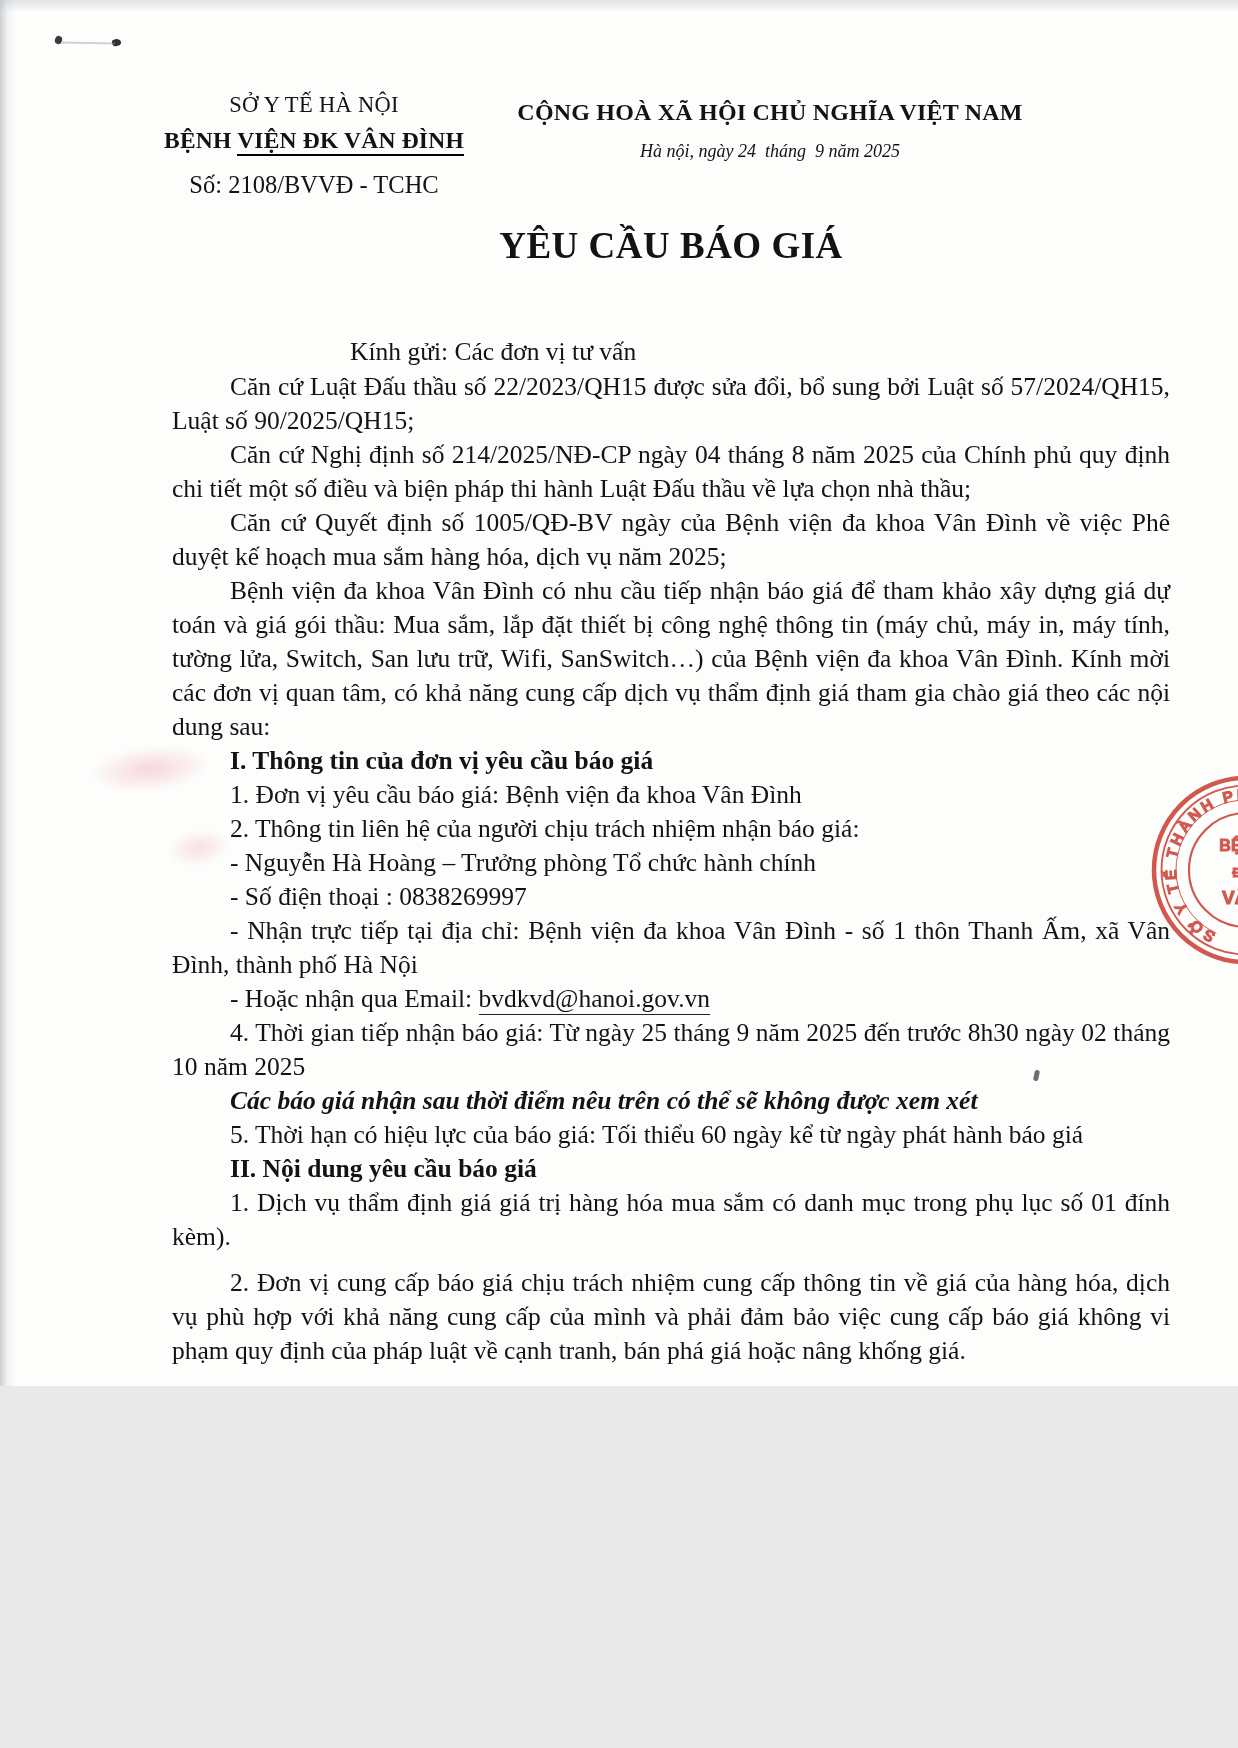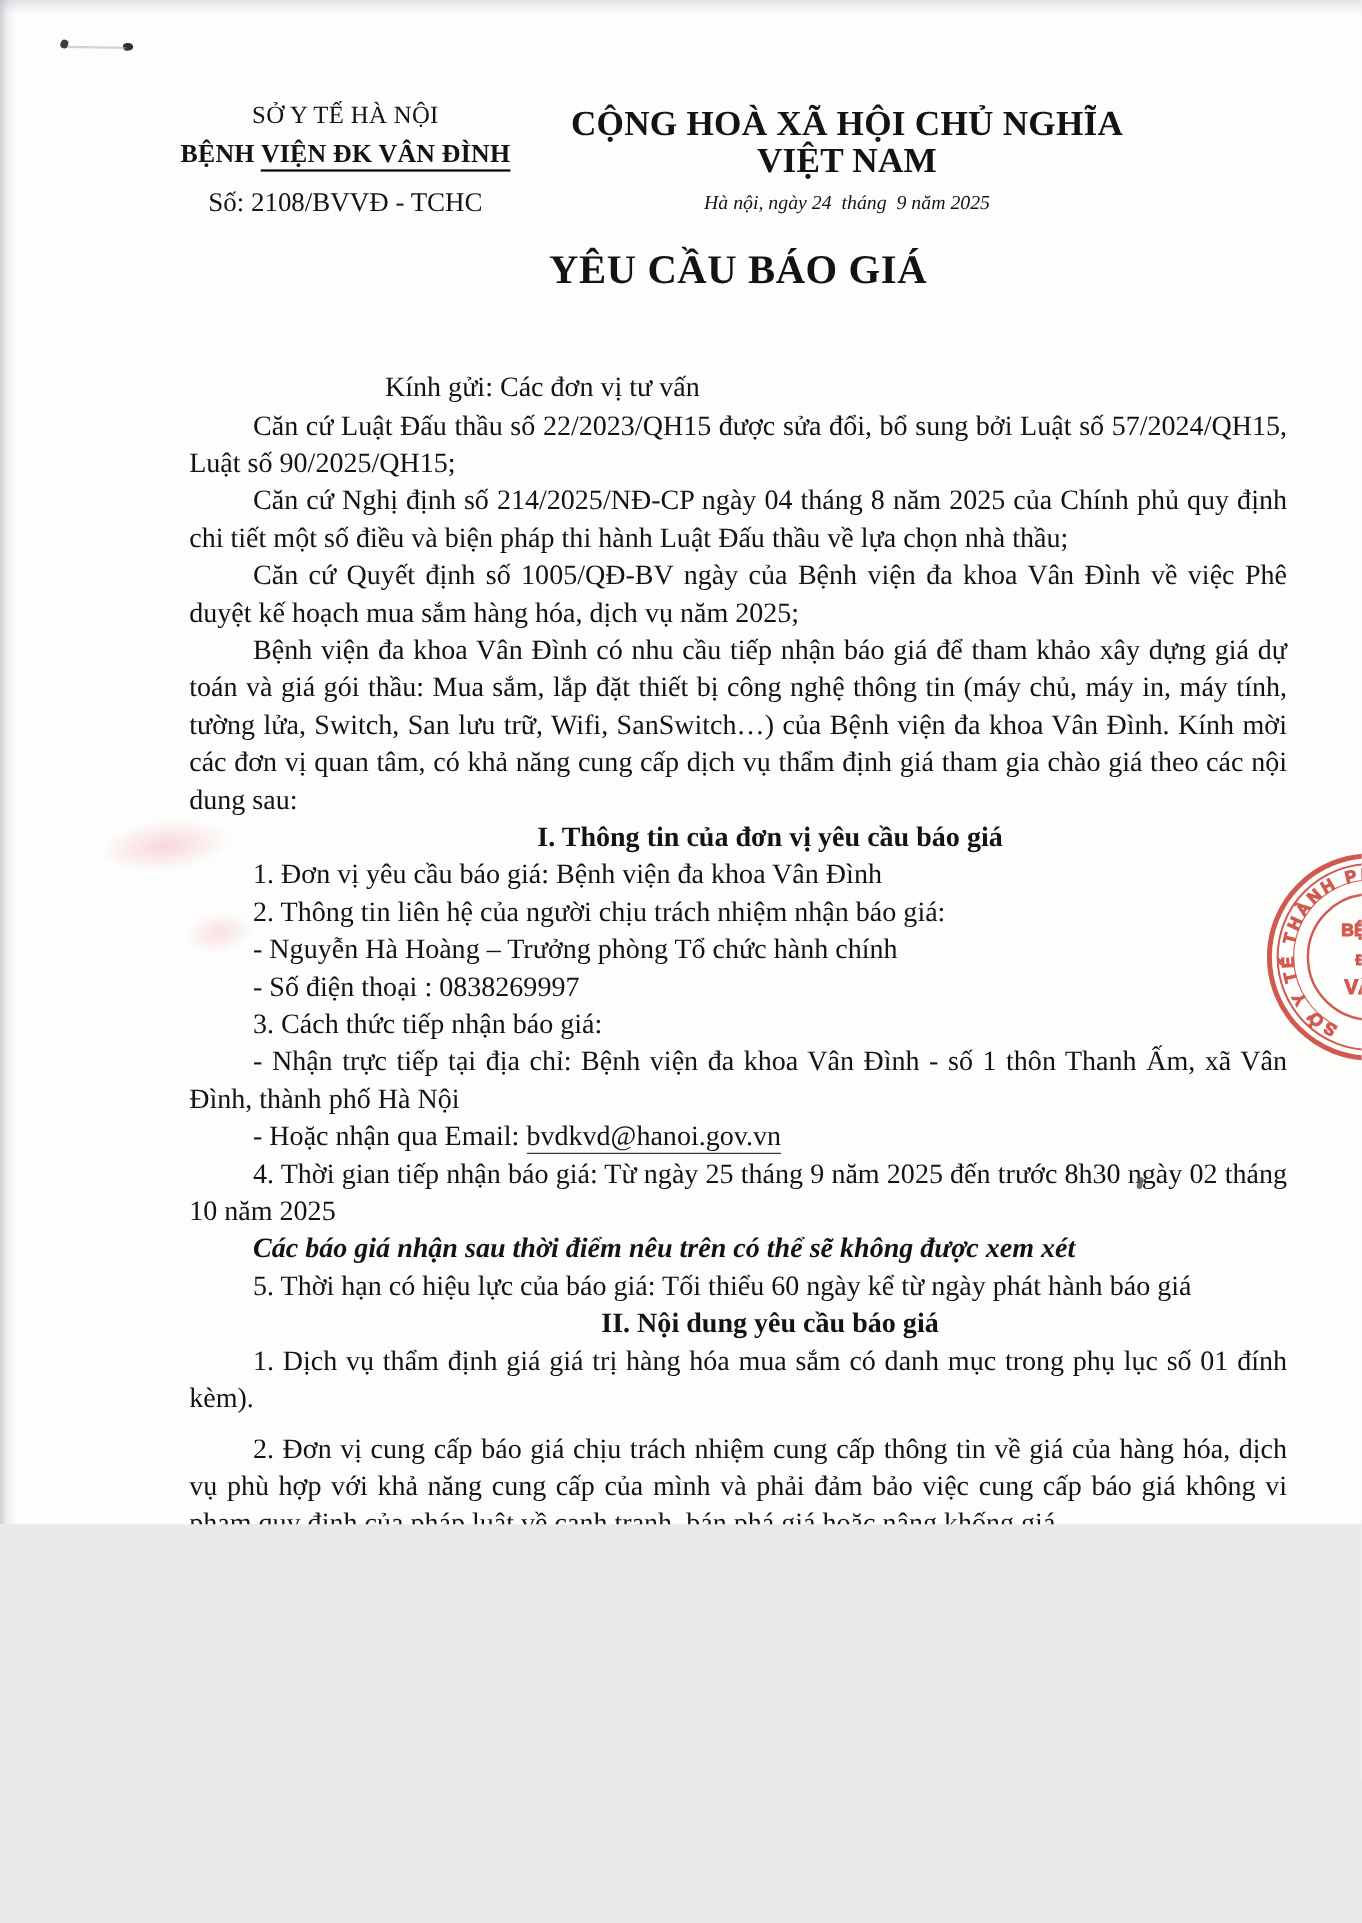--- a/index.html
+++ b/index.html
@@ -21,32 +21,32 @@
     pointer-events:none;}
 
   
   .header-left{position:absolute;left:140px;top:88px;width:348px;text-align:center;}
   .hl-dept{font-size:22.5px;line-height:34px;letter-spacing:.3px;}
   .hl-org{font-size:23.5px;line-height:36px;font-weight:bold;letter-spacing:.2px;}
   .hl-org .u{border-bottom:2px solid #000;padding-bottom:1px;}
   .hl-num{font-size:24.5px;line-height:34px;margin-top:10px;}
 
   .header-right{position:absolute;left:498px;top:96px;width:544px;text-align:center;}
-  .hr-nation{font-size:32px;line-height:33px;font-weight:bold;letter-spacing:.2px;}
+  .hr-nation{font-size:24px;line-height:33px;font-weight:bold;letter-spacing:.2px;}
   .hr-motto{font-size:25px;line-height:37px;font-weight:bold;}
   .hr-motto .u{border-bottom:2px solid #000;padding-bottom:1px;}
   .hr-date{font-size:18px;line-height:34px;margin-top:5px;font-style:italic;}
 
   
   .content{position:absolute;left:0;top:0;right:0;padding:0 68px 0 172px;}
   .title{margin-top:226px;text-align:center;font-weight:bold;font-size:37px;line-height:40px;letter-spacing:.5px;}
   .greeting{margin-top:68px;padding-left:178px;font-size:25.5px;line-height:36px;}
   .doc-body{font-size:25.5px;line-height:34px;text-align:justify;}
   .doc-body p{margin:0;text-indent:58px;}
-  .doc-body p.bold{font-weight:bold;text-align:center;}
+  .doc-body p.bold{font-weight:bold;text-align:left;}
   .doc-body p.bolditalic{font-weight:bold;font-style:italic;text-align:left;}
   .doc-body p.mt{margin-top:12px;}
   .u-email{border-bottom:1.5px solid #222;padding-bottom:1px;}
 
   
   .stamp{position:absolute;left:1145px;top:769px;width:202px;height:202px;opacity:.85;}
 
   
   .mark1{position:absolute;left:55px;top:36px;width:7px;height:8px;background:#3c3c3c;border-radius:45%;transform:rotate(18deg);}
   .mark2{position:absolute;left:112px;top:39px;width:9px;height:7px;background:#303030;border-radius:40% 60% 50% 50%;transform:rotate(-14deg);}
@@ -82,21 +82,20 @@
     <div class="doc-body" id="doc-body">
         <p>Căn cứ Luật Đấu thầu số 22/2023/QH15 được sửa đổi, bổ sung bởi Luật số 57/2024/QH15, Luật số 90/2025/QH15;</p>
         <p>Căn cứ Nghị định số 214/2025/NĐ-CP ngày 04 tháng 8 năm 2025 của Chính phủ quy định chi tiết một số điều và biện pháp thi hành Luật Đấu thầu về lựa chọn nhà thầu;</p>
         <p>Căn cứ Quyết định số 1005/QĐ-BV ngày của Bệnh viện đa khoa Vân Đình về việc Phê duyệt kế hoạch mua sắm hàng hóa, dịch vụ năm 2025;</p>
         <p>Bệnh viện đa khoa Vân Đình có nhu cầu tiếp nhận báo giá để tham khảo xây dựng giá dự toán và giá gói thầu: Mua sắm, lắp đặt thiết bị công nghệ thông tin (máy chủ, máy in, máy tính, tường lửa, Switch, San lưu trữ, Wifi, SanSwitch…) của Bệnh viện đa khoa Vân Đình. Kính mời các đơn vị quan tâm, có khả năng cung cấp dịch vụ thẩm định giá tham gia chào giá theo các nội dung sau:</p>
         <p class="bold">I. Thông tin của đơn vị yêu cầu báo giá</p>
         <p>1. Đơn vị yêu cầu báo giá: Bệnh viện đa khoa Vân Đình</p>
         <p>2. Thông tin liên hệ của người chịu trách nhiệm nhận báo giá:</p>
         <p>- Nguyễn Hà Hoàng – Trưởng phòng Tổ chức hành chính</p>
         <p>- Số điện thoại : 0838269997</p>
-        <p>3. Cách thức tiếp nhận báo giá:</p>
         <p>- Nhận trực tiếp tại địa chỉ: Bệnh viện đa khoa Vân Đình - số 1 thôn Thanh Ấm, xã Vân Đình, thành phố Hà Nội</p>
         <p><span>- Hoặc nhận qua Email: </span><span class="u-email">bvdkvd@hanoi.gov.vn</span></p>
         <p>4. Thời gian tiếp nhận báo giá: Từ ngày 25 tháng 9 năm 2025 đến trước 8h30 ngày 02 tháng 10 năm 2025</p>
         <p class="bolditalic">Các báo giá nhận sau thời điểm nêu trên có thể sẽ không được xem xét</p>
         <p>5. Thời hạn có hiệu lực của báo giá: Tối thiểu 60 ngày kể từ ngày phát hành báo giá</p>
         <p class="bold">II. Nội dung yêu cầu báo giá</p>
         <p>1. Dịch vụ thẩm định giá giá trị hàng hóa mua sắm có danh mục trong phụ lục số 01 đính kèm).</p>
         <p class="mt">2. Đơn vị cung cấp báo giá chịu trách nhiệm cung cấp thông tin về giá của hàng hóa, dịch vụ phù hợp với khả năng cung cấp của mình và phải đảm bảo việc cung cấp báo giá không vi phạm quy định của pháp luật về cạnh tranh, bán phá giá hoặc nâng khống giá.</p>
       </div>
   </div>

